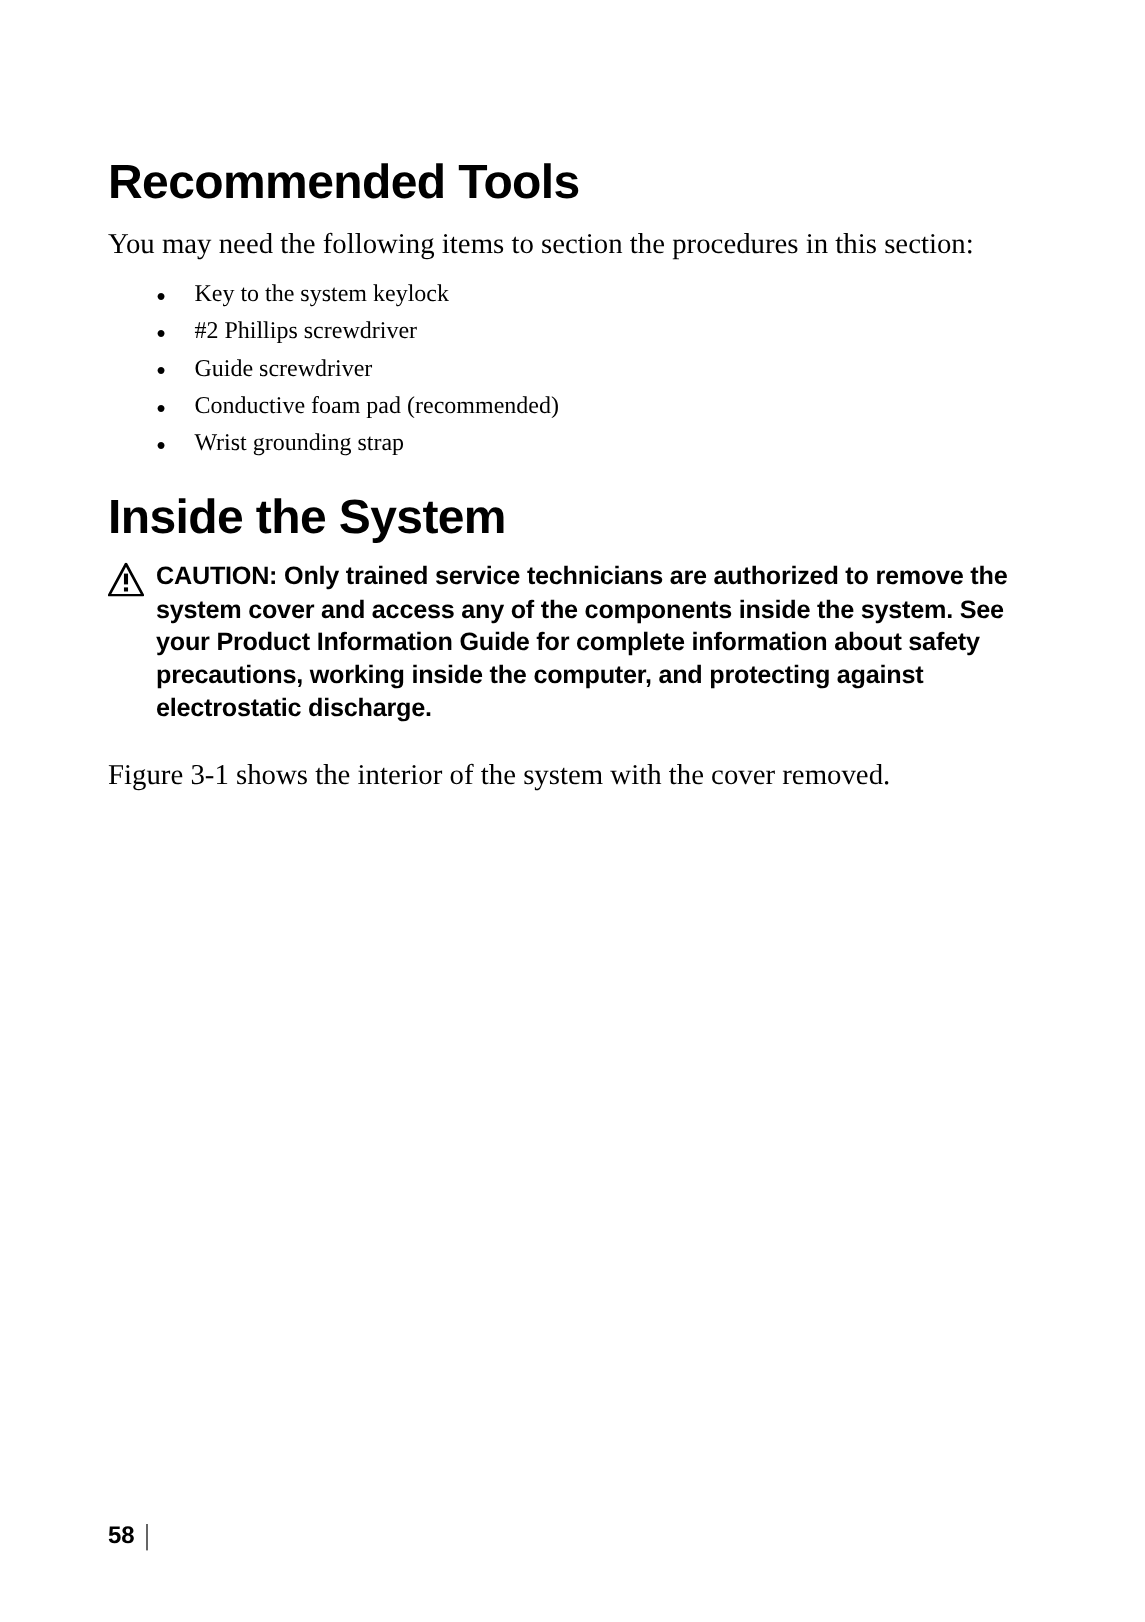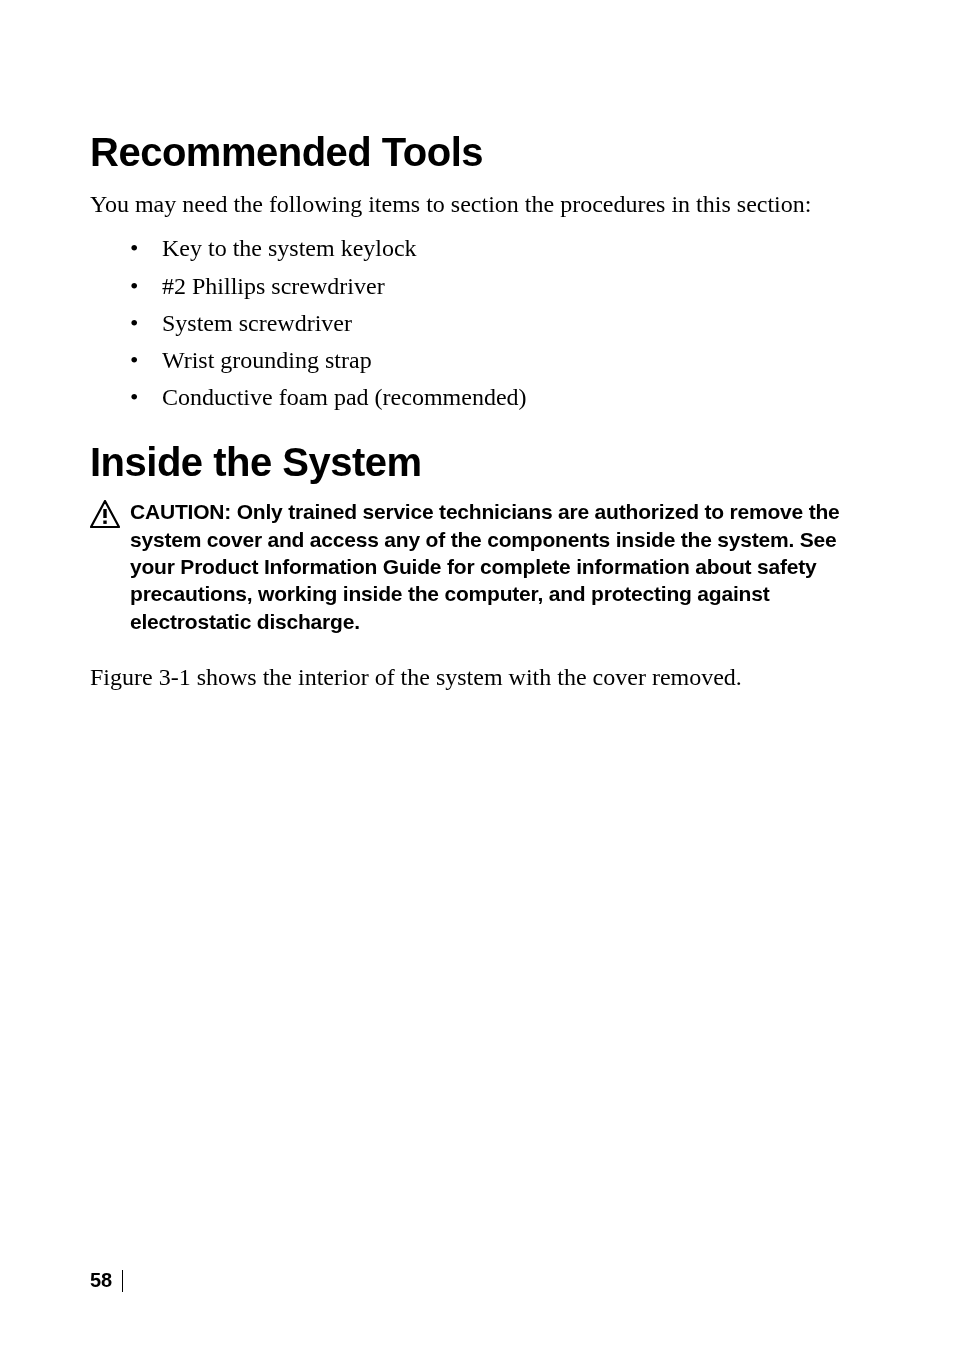--- a/index.html
+++ b/index.html
@@ -33,21 +33,21 @@
     line-height: 1.35;
     font-family: Georgia, "Times New Roman", serif;
   }
   ul.bullets {
     list-style: none;
     margin: 0 0 24px 0;
     padding: 0 0 0 40px;
   }
   ul.bullets li {
     position: relative;
-    font-size: 24px;
+    font-size: 20px;
     line-height: 1.55;
     padding-left: 32px;
     font-family: Georgia, "Times New Roman", serif;
   }
   ul.bullets li::before {
     content: "•";
     position: absolute;
     left: 0;
     top: 0;
     font-size: 24px;
@@ -107,23 +107,23 @@
 
 <div class="page">
 
   <h1 class="h1">Recommended Tools</h1>
 
   <p class="intro">You may need the following items to section the procedures in this section:</p>
 
   <ul class="bullets">
     <li>Key to the system keylock</li>
     <li>#2 Phillips screwdriver</li>
-    <li>System screwdriver</li>
+    <li>Guide screwdriver</li>
+    <li>Conductive foam pad (recommended)</li>
     <li>Wrist grounding strap</li>
-    <li>Conductive foam pad (recommended)</li>
   </ul>
 
   <h1 class="h1">Inside the System</h1>
 
   <div class="warn-block">
     <span class="warn-icon">
       <svg width="30" height="28" viewBox="0 0 30 28">
         <polygon points="15,1 29,27 1,27" fill="none" stroke="#000" stroke-width="2.2" stroke-linejoin="round"></polygon>
         <rect x="13.3" y="9" width="3.4" height="9" fill="#000"></rect>
         <rect x="13.3" y="20.5" width="3.4" height="3.4" fill="#000"></rect>

